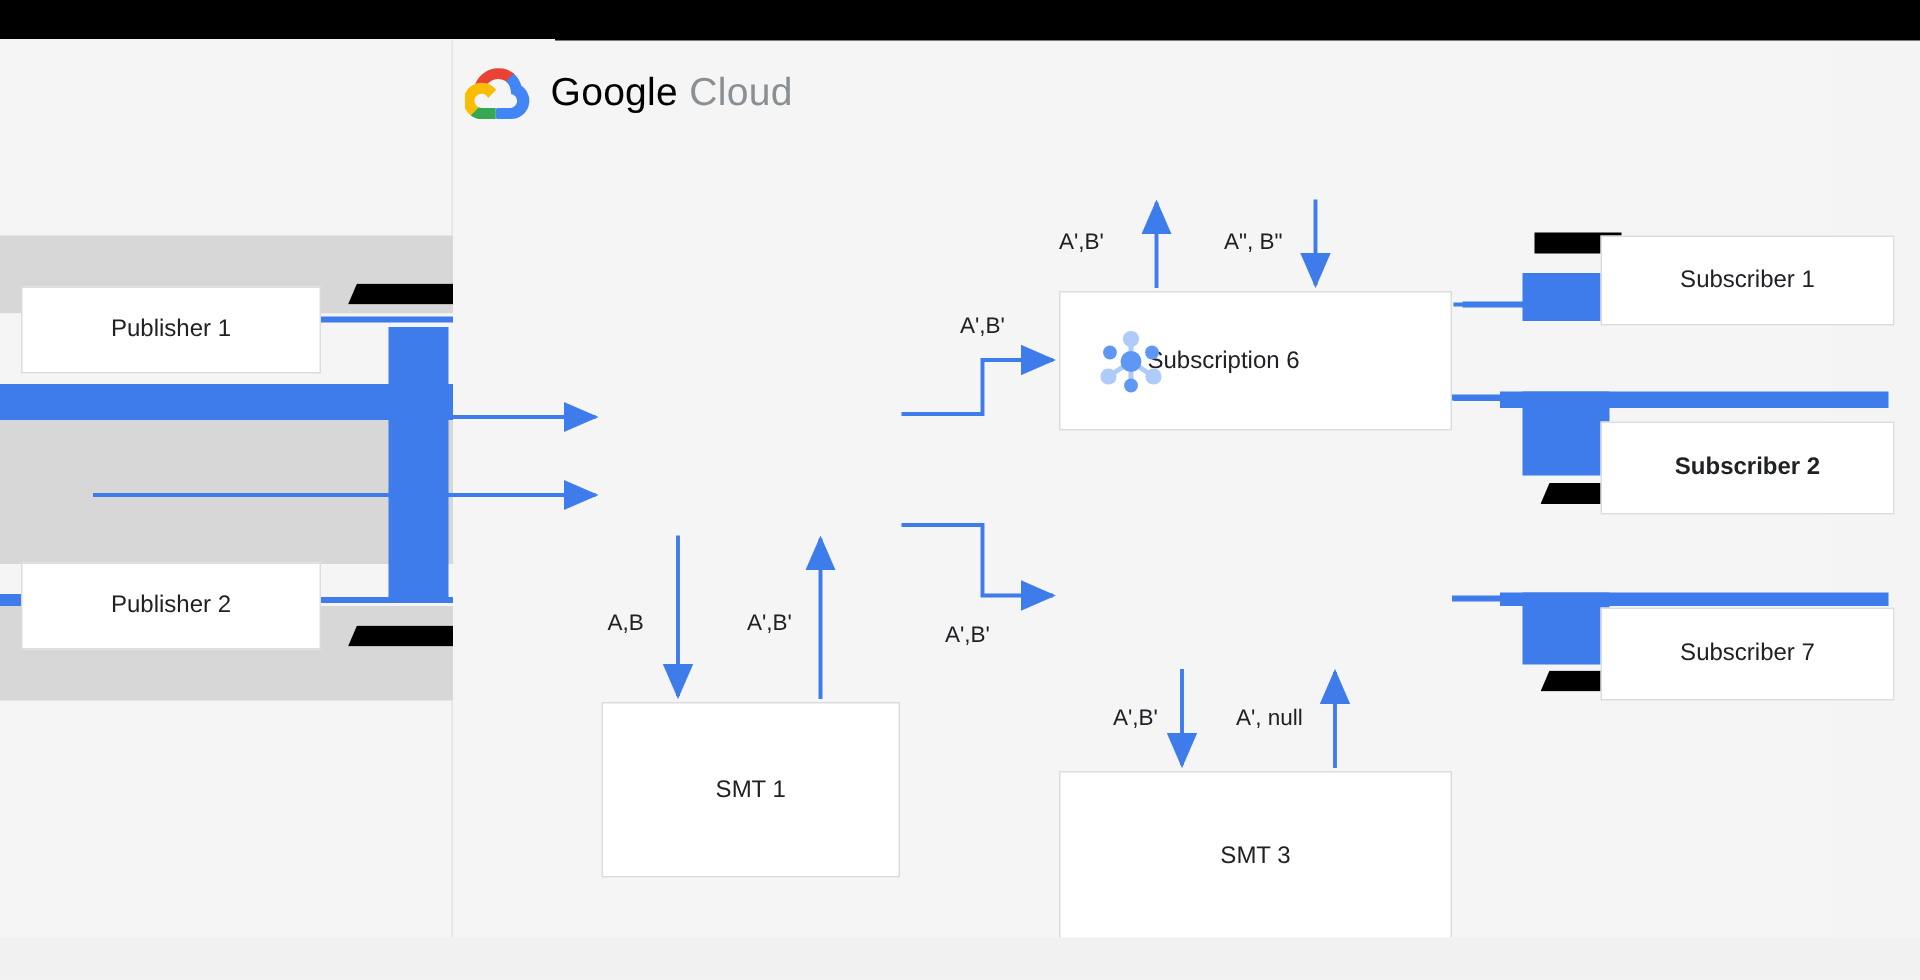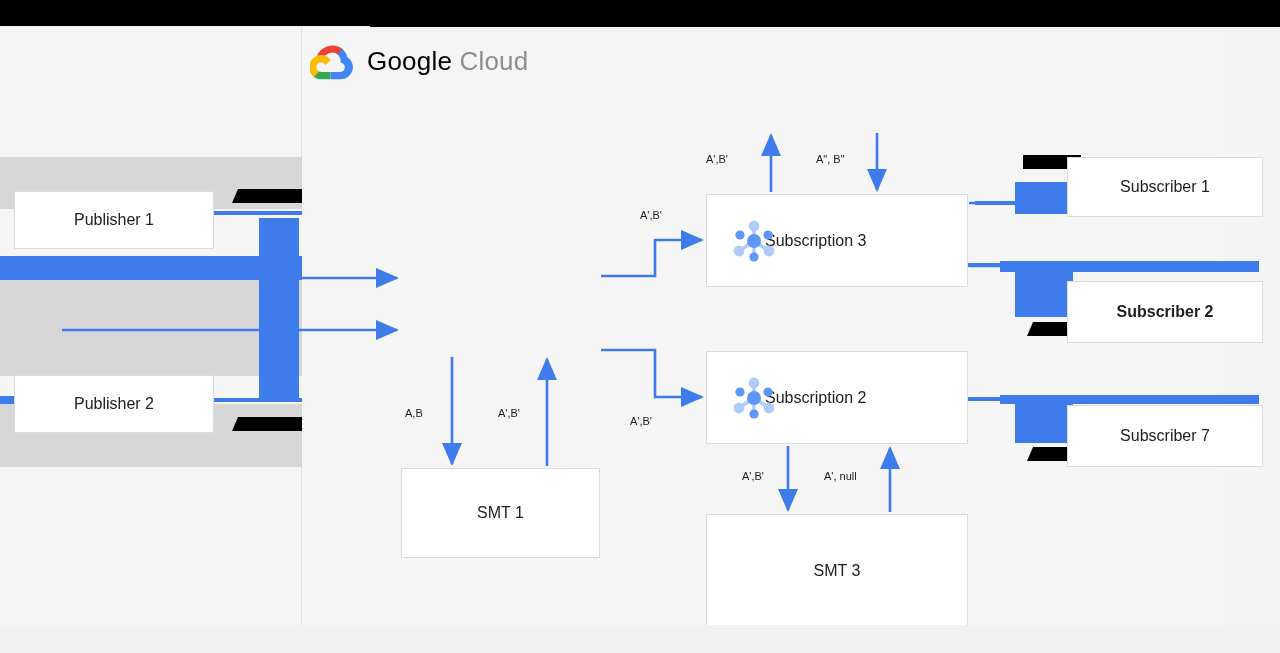--- a/index.html
+++ b/index.html
@@ -76,33 +76,33 @@
   }
   .node .label{font-size:16px;color:#202124;white-space:nowrap;}
   .node.icon-node{justify-content:flex-start;}
   .node.icon-node .label{margin-left:58px;}
   .node .nicon{position:absolute;left:18px;top:50%;transform:translateY(-50%);
     width:58px;height:58px;}
 
   #node-pub1{left:14px;top:191px;width:200px;height:58px;}
   #node-pub2{left:14px;top:375px;width:200px;height:58px;}
   #node-topic{left:401px;top:264px;width:198px;height:91px;}
-  #node-smt1{left:401px;top:468px;width:199px;height:90px;}
+  #node-smt1{left:401px;top:468px;width:199px;height:117px;}
   #node-smt2{left:706px;top:35px;width:262px;height:96px;}
   #node-sub1{left:706px;top:194px;width:262px;height:93px;}
   #node-sub2{left:706px;top:351px;width:262px;height:93px;}
   #node-smt3{left:706px;top:514px;width:262px;height:113px;}
   #node-sub-a{left:1067px;top:157px;width:196px;height:60px;}
   #node-sub-b{left:1067px;top:281px;width:196px;height:62px;font-weight:bold;}
   #node-sub-c{left:1067px;top:405px;width:196px;height:62px;}
 
   
   #wires{position:absolute;left:0;top:0;width:1280px;height:653px;pointer-events:none;}
 
-  .elabel{position:absolute;font-size:11px;color:#202124;white-space:nowrap;}
+  .elabel{position:absolute;font-size:15px;color:#202124;white-space:nowrap;}
   #lab-ab{left:405px;top:407px;}
   #lab-apbp-smt1{left:498px;top:407px;}
   #lab-apbp-sub1{left:640px;top:209px;}
   #lab-apbp-sub2{left:630px;top:415px;}
   #lab-apbp-smt2{left:706px;top:153px;}
   #lab-a2b2{left:816px;top:153px;}
   #lab-apbp-smt3{left:742px;top:470px;}
   #lab-anull{left:824px;top:470px;}
 </style>
 </head>
@@ -214,43 +214,23 @@
         </g>
         <circle cx="29" cy="29" r="7" fill="#5e97f6"></circle>
         <circle cx="29" cy="14" r="5.4" fill="#aecbfa"></circle>
         <circle cx="15" cy="23" r="4.6" fill="#5e97f6"></circle>
         <circle cx="43" cy="23" r="4.6" fill="#5e97f6"></circle>
         <circle cx="14" cy="39" r="5.4" fill="#aecbfa"></circle>
         <circle cx="44" cy="39" r="5.4" fill="#aecbfa"></circle>
         <circle cx="29" cy="45" r="4.6" fill="#5e97f6"></circle>
       </svg>
     </span>
-    <span class="label">Subscription 3</span>
-  </div>
-
-  <div class="node icon-node" id="node-sub2">
-    <span class="nicon">
-      <svg viewBox="0 0 58 58" width="58" height="58" aria-hidden="true">
-        <g stroke="#aecbfa" stroke-width="3.4" stroke-linecap="round">
-          <line x1="29" y1="29" x2="29" y2="16"></line>
-            <line x1="29" y1="29" x2="17" y2="37"></line>
-          <line x1="29" y1="29" x2="41" y2="37"></line>
-            <line x1="29" y1="29" x2="29" y2="42"></line>
-        </g>
-        <circle cx="29" cy="29" r="7" fill="#5e97f6"></circle>
-        <circle cx="29" cy="14" r="5.4" fill="#aecbfa"></circle>
-        <circle cx="15" cy="23" r="4.6" fill="#5e97f6"></circle>
-        <circle cx="43" cy="23" r="4.6" fill="#5e97f6"></circle>
-        <circle cx="14" cy="39" r="5.4" fill="#aecbfa"></circle>
-        <circle cx="44" cy="39" r="5.4" fill="#aecbfa"></circle>
-        <circle cx="29" cy="45" r="4.6" fill="#5e97f6"></circle>
-      </svg>
-    </span>
-    <span class="label">Subscription 2</span>
-  </div>
+    <span class="label">Subscription 6</span>
+  </div>
+
 
   <div class="node" id="node-smt3">
     <span class="label">SMT 3</span>
   </div>
 
   <div class="node" id="node-sub-a">
     <span class="label">Subscriber 1</span>
   </div>
 
   <div class="node" id="node-sub-b">

